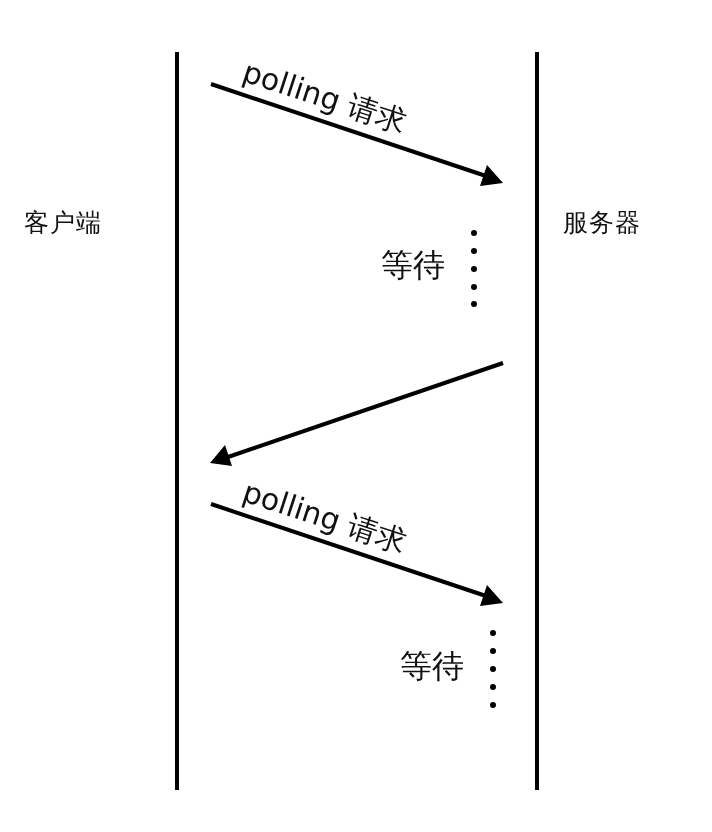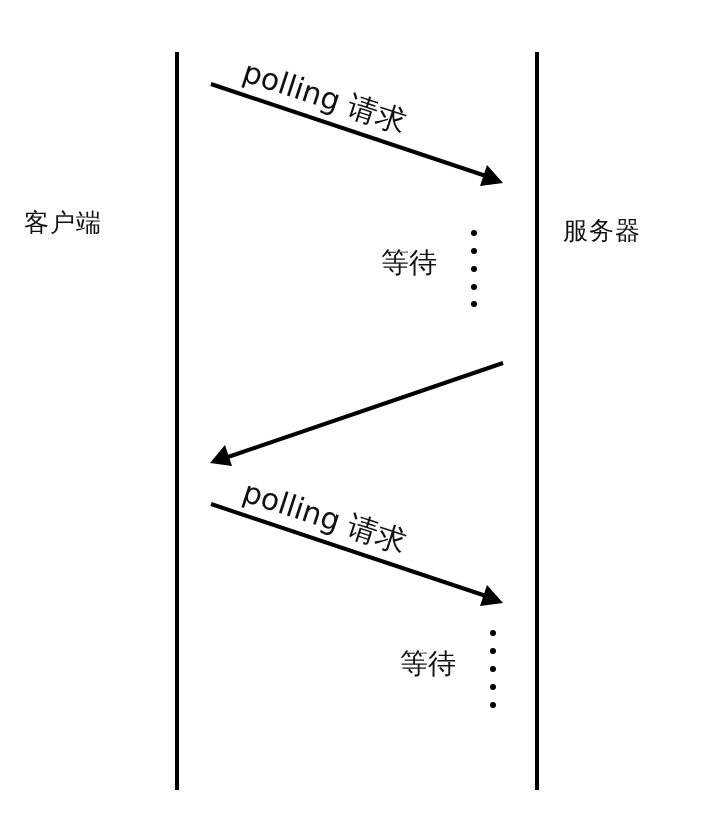--- a/index.html
+++ b/index.html
@@ -1,19 +1,19 @@
 <!DOCTYPE html>
 <html><head>
   <meta charset="utf-8">
   <style>
     html, body { margin: 0; padding: 0; background: #ffffff; }
     body { width: 712px; height: 832px; position: relative; overflow: hidden; font-family: "DejaVu Sans", sans-serif; }
     .lbl { position: absolute; color: #111; white-space: nowrap; }
     .side { font-size: 25px; top: 206px; letter-spacing: 1px; }
-    .wait { font-size: 28px; }
+    .wait { font-size: 32px; }
     .poll { font-size: 30px; transform-origin: left top; }
     svg { position: absolute; left: 0; top: 0; }
   </style>
 </head>
 <body>
 
 <svg width="712" height="832">
   <defs>
     <marker id="ah" markerWidth="10" markerHeight="10" refX="8" refY="5" orient="auto" markerUnits="userSpaceOnUse" viewBox="0 0 10 10">
       <path d="M0,0 L10,5 L0,10 z" fill="#000"></path>
@@ -45,19 +45,19 @@
   <g fill="#000">
     <circle cx="493" cy="633" r="3"></circle>
     <circle cx="493" cy="651" r="3"></circle>
     <circle cx="493" cy="669" r="3"></circle>
     <circle cx="493" cy="687" r="3"></circle>
     <circle cx="493" cy="705" r="3"></circle>
   </g>
 </svg>
 
 <div class="lbl side" style="left:24px;">客户端</div>
-<div class="lbl side" style="left:563px;margin-top:8px;">服务器</div>
+<div class="lbl side" style="left:563px;">服务器</div>
 
 <div class="lbl poll" style="left:250px; top:52px; transform: rotate(18deg);">polling 请求</div>
 <div class="lbl poll" style="left:250px; top:472px; transform: rotate(18deg);">polling 请求</div>
 
 <div class="lbl wait" style="left:381px; top:244px;">等待</div>
 <div class="lbl wait" style="left:400px; top:645px;">等待</div>
 
 </body></html>

